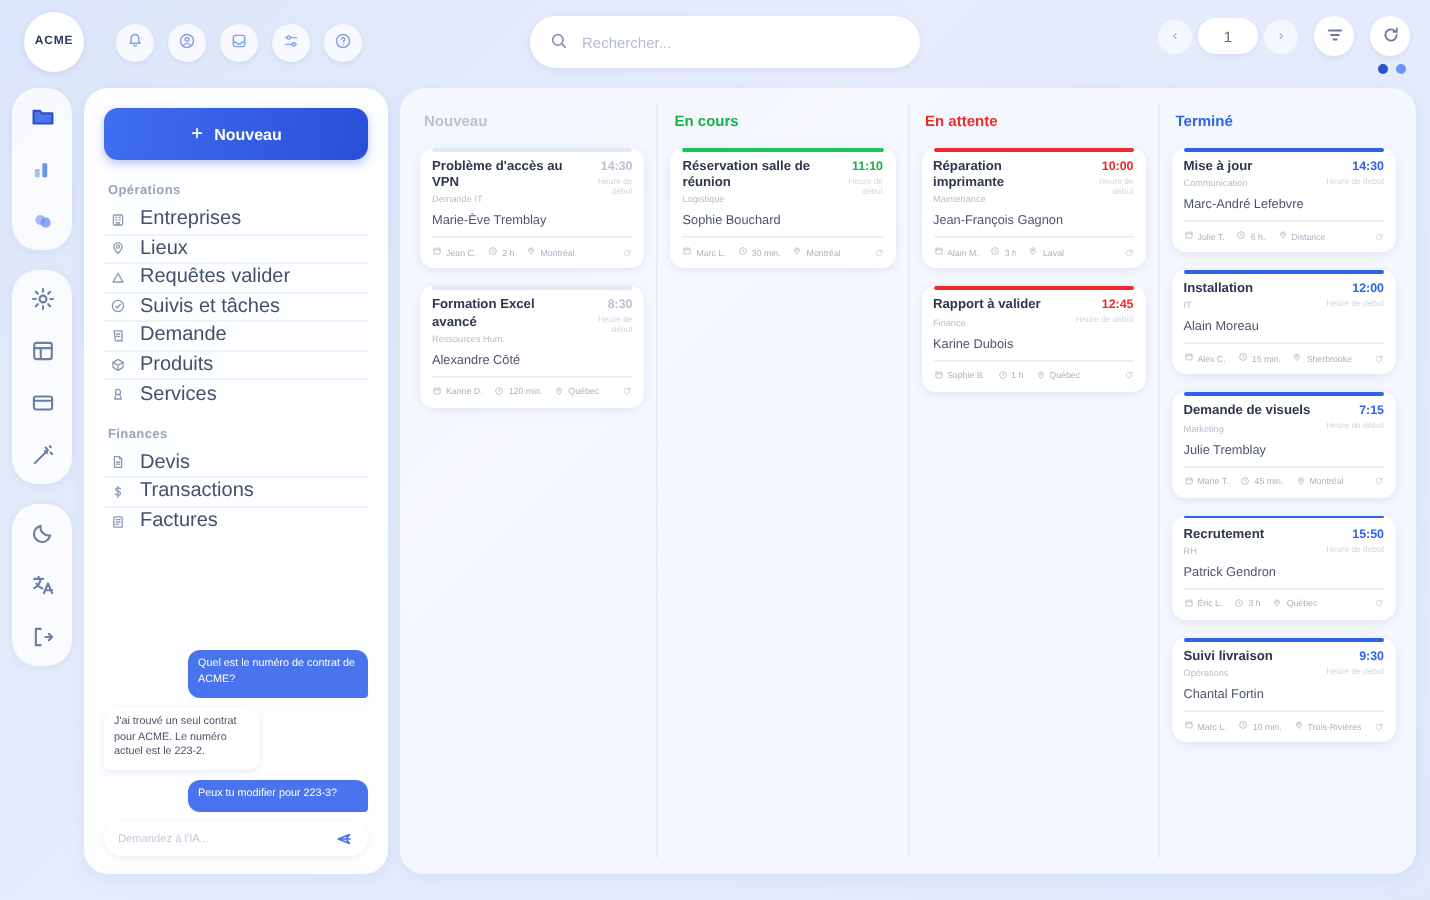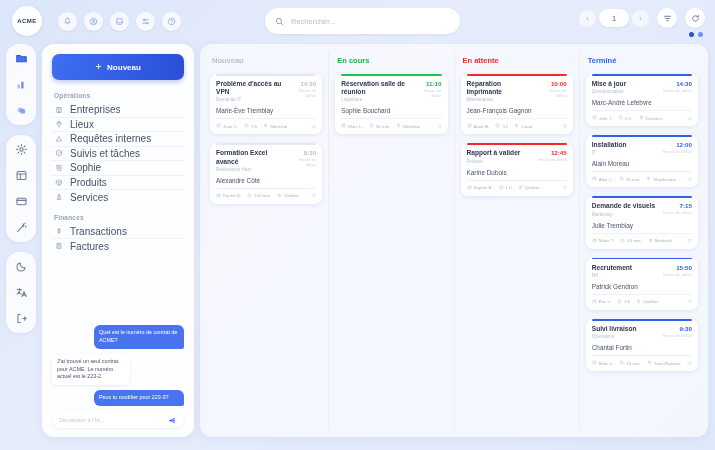--- a/index.html
+++ b/index.html
@@ -313,39 +313,39 @@
               </svg>
             </span>
             <span class="nav-lb">Lieux</span>
           </div>
           <div class="nav-item">
             <span class="nav-ic">
               <svg viewBox="0 0 16 16" fill="none" stroke="#8d98b2" stroke-width="1.3" stroke-linecap="round" stroke-linejoin="round">
                 <path d="M8 3.4 13 12H3z"></path>
               </svg>
             </span>
-            <span class="nav-lb">Requêtes internes</span>
+            <span class="nav-lb">Requêtes valider</span>
           </div>
           <div class="nav-item">
             <span class="nav-ic">
               <svg viewBox="0 0 16 16" fill="none" stroke="#8d98b2" stroke-width="1.3" stroke-linecap="round" stroke-linejoin="round">
                 <circle cx="8" cy="8" r="5.6"></circle>
                 <path d="M5.6 8.1l1.7 1.7 3.2-3.6"></path>
               </svg>
             </span>
             <span class="nav-lb">Suivis et tâches</span>
           </div>
           <div class="nav-item">
             <span class="nav-ic">
               <svg viewBox="0 0 16 16" fill="none" stroke="#8d98b2" stroke-width="1.3" stroke-linecap="round" stroke-linejoin="round">
                 <path d="M4 2.8h8v10.4l-1.4-1-1.3 1-1.3-1-1.3 1-1.4-1z"></path>
                 <path d="M6.2 6h3.6M6.2 8.4h3.6"></path>
               </svg>
             </span>
-            <span class="nav-lb">Sophie</span>
+            <span class="nav-lb">Demande</span>
           </div>
           <div class="nav-item">
             <span class="nav-ic">
               <svg viewBox="0 0 16 16" fill="none" stroke="#8d98b2" stroke-width="1.3" stroke-linecap="round" stroke-linejoin="round">
                 <path d="M3 6.4 8 3.4l5 3v5L8 14.4l-5-3z"></path>
                 <path d="M3 6.4 8 9.3l5-2.9M8 9.3v5.1"></path>
               </svg>
             </span>
             <span class="nav-lb">Produits</span>
           </div>
@@ -354,20 +354,29 @@
               <svg viewBox="0 0 16 16" fill="none" stroke="#8d98b2" stroke-width="1.3" stroke-linecap="round" stroke-linejoin="round">
                 <path d="M8 3.4a2.6 2.6 0 0 0 0 5.2 2.6 2.6 0 0 0 0-5.2z"></path>
                 <path d="M6.3 8.6 4.6 13h6.8L9.7 8.6"></path>
               </svg>
             </span>
             <span class="nav-lb">Services</span>
           </div>
         </div>
         <div class="nav-group">
           <div class="sec-title">Finances</div>
+          <div class="nav-item">
+            <span class="nav-ic">
+              <svg viewBox="0 0 16 16" fill="none" stroke="#8d98b2" stroke-width="1.3" stroke-linecap="round" stroke-linejoin="round">
+                <path d="M4.4 2.6h5l2.2 2.2v8.6H4.4z"></path>
+                <path d="M9.4 2.6v2.2h2.2M6.3 8h3.4M6.3 10.2h3.4"></path>
+              </svg>
+            </span>
+            <span class="nav-lb">Devis</span>
+          </div>
           <div class="nav-item">
             <span class="nav-ic">
               <svg viewBox="0 0 16 16" fill="none" stroke="#8d98b2" stroke-width="1.3" stroke-linecap="round" stroke-linejoin="round">
                 <path d="M8 2.6v10.8"></path>
                 <path d="M10.4 5.1c-.4-.9-1.3-1.3-2.4-1.3-1.4 0-2.3.7-2.3 1.8 0 2.4 4.8 1.2 4.8 3.6 0 1.2-1 1.9-2.5 1.9-1.3 0-2.2-.5-2.6-1.4"></path>
               </svg>
             </span>
             <span class="nav-lb">Transactions</span>
           </div>
           <div class="nav-item">

